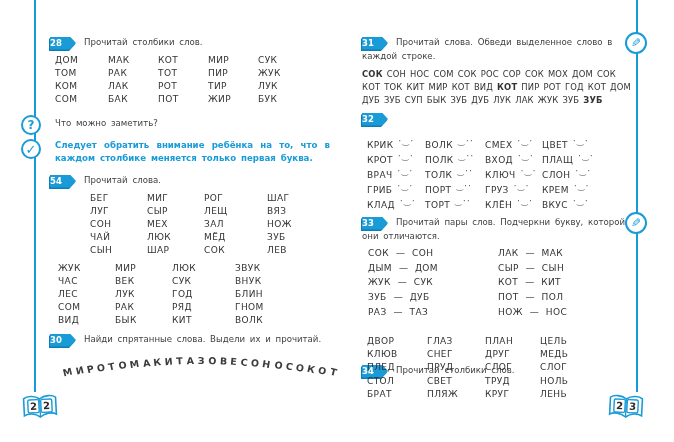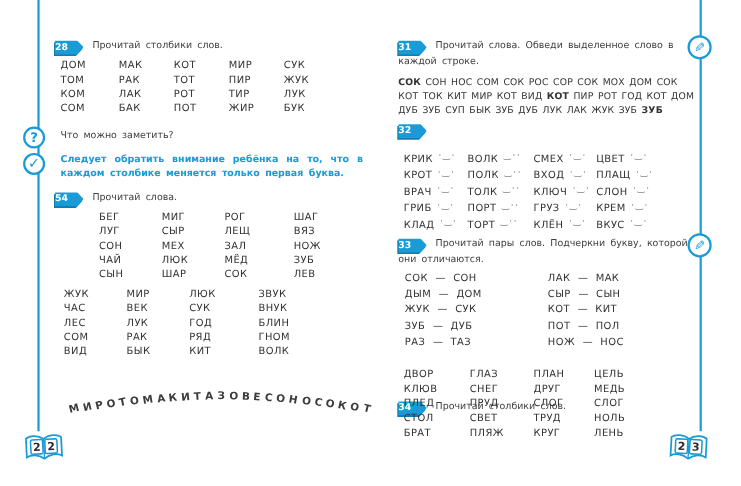--- a/index.html
+++ b/index.html
@@ -158,20 +158,28 @@
       <span class="word">СОМ</span>
       <span class="word">РАК</span>
       <span class="word">РЯД</span>
       <span class="word">ГНОМ</span>
       <span class="word">ВИД</span>
       <span class="word">БЫК</span>
       <span class="word">КИТ</span>
       <span class="word">ВОЛК</span>
     </div>
 
+  <div class="ex-header" id="ex30h">
+    <span class="badge">
+      <span class="shadow"></span>
+        <span class="face"></span>
+      <span class="num">30</span>
+    </span>
+    <span>Найди спрятанные слова. Выдели их и прочитай.</span>
+  </div>
   <div id="wave">
       <span class="wletter" style="transform: translateY(14px) rotate(-14deg);">М</span>
       <span class="wletter" style="transform: translateY(12.6px) rotate(-13.9deg);">И</span>
       <span class="wletter" style="transform: translateY(11.2px) rotate(-13.5deg);">Р</span>
       <span class="wletter" style="transform: translateY(9.8px) rotate(-12.9deg);">О</span>
       <span class="wletter" style="transform: translateY(8.5px) rotate(-12.1deg);">Т</span>
       <span class="wletter" style="transform: translateY(7.3px) rotate(-11.1deg);">О</span>
       <span class="wletter" style="transform: translateY(6.2px) rotate(-9.9deg);">М</span>
       <span class="wletter" style="transform: translateY(5.3px) rotate(-8.5deg);">А</span>
       <span class="wletter" style="transform: translateY(4.5px) rotate(-7deg);">К</span>

